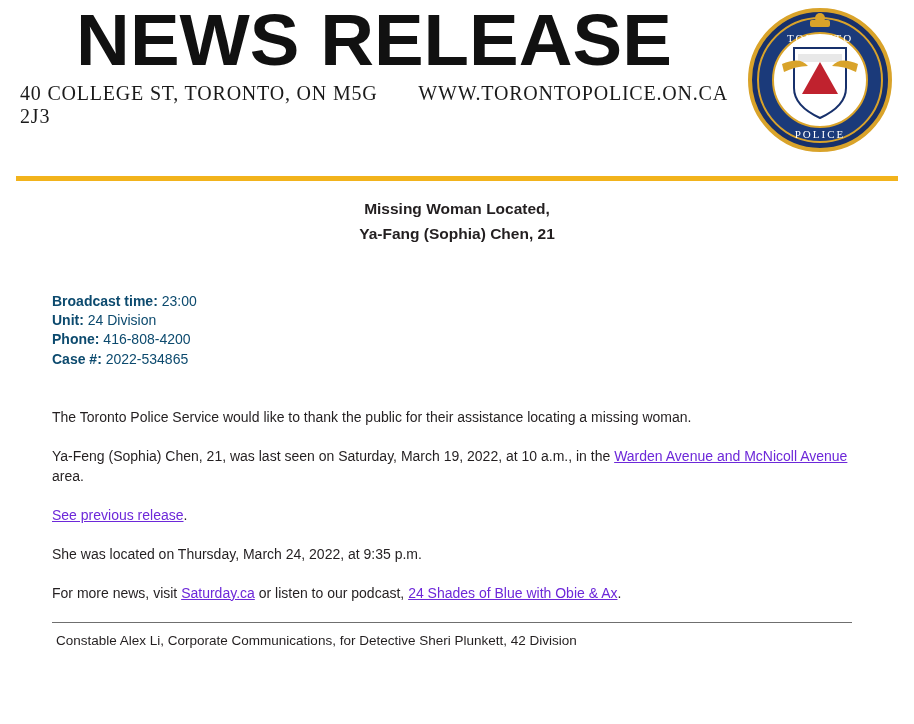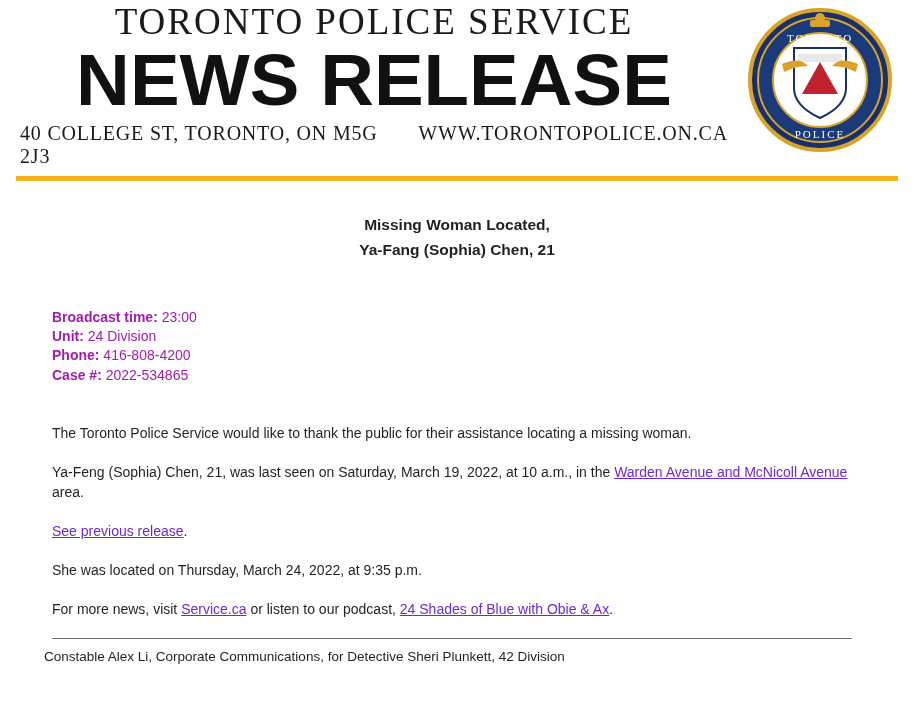--- a/index.html
+++ b/index.html
@@ -99,29 +99,29 @@
     top: 196px;
     width: 914px;
   }
 
   .headline {
     text-align: center;
     font-size: 15.5px;
     font-weight: bold;
     line-height: 25px;
     color: #231f20;
-    margin: 16px auto;
+    margin: 0 auto;
     width: 700px;
   }
 
   .meta {
     margin: 46px 0 12px 52px;
     font-size: 14px;
     line-height: 19.2px;
-    color: #a21caf;
+    color: #0c4a6e;
   }
   .meta div { white-space: nowrap; }
   .meta b { font-weight: bold; }
 
   .paras {
     margin: 38px 0 0 52px;
     width: 800px;
     font-size: 14px;
     line-height: 20px;
     color: #231f20;
@@ -135,34 +135,33 @@
     text-decoration: underline;
   }
 
   .divider {
     margin: 12px 0 0 52px;
     width: 800px;
     border-top: 1px solid #6f6f6f;
   }
 
   .footer {
-    margin: 9px 0 0 44px;
+    margin: 9px 0 0 56px;
     font-size: 13.5px;
     line-height: 18px;
     color: #231f20;
   }
 </style>
 </head>
 <body>
 
 <div class="page">
 
   <div class="masthead">
     <div class="masthead-text">
-      <div class="line-tps">TORONTO POLICE SERVICE</div>
       <div class="line-news">NEWS RELEASE</div>
       <div class="line-addr">
         <span>40 COLLEGE ST, TORONTO, ON M5G 2J3</span>
         <span>WWW.TORONTOPOLICE.ON.CA</span>
       </div>
     </div>
 
     <div class="crest">
       <svg viewBox="0 0 148 148" width="148" height="148" aria-hidden="true">
         <circle cx="74" cy="74" r="70" fill="#17306b" stroke="#d9a32a" stroke-width="4"></circle>
@@ -223,21 +222,21 @@
         <span>Ya-Feng (Sophia) Chen, 21, was last seen on Saturday, March 19, 2022, at 10 a.m., in the </span><a class="lnk" href="#">Warden Avenue and McNicoll Avenue</a><span> area.</span>
       </p>
 
       <p>
         <a class="lnk" href="#">See previous release</a><span>.</span>
       </p>
 
       <p>She was located on Thursday, March 24, 2022, at 9:35 p.m.</p>
 
       <p>
-        <span>For more news, visit </span><a class="lnk" href="#">Service.ca</a><span> or listen to our podcast, </span><a class="lnk" href="#">24 Shades of Blue with Obie &amp; Ax</a><span>.</span>
+        <span>For more news, visit </span><a class="lnk" href="#">Saturday.ca</a><span> or listen to our podcast, </span><a class="lnk" href="#">24 Shades of Blue with Obie &amp; Ax</a><span>.</span>
       </p>
     </div>
 
     <div class="divider"></div>
 
     <div class="footer">Constable Alex Li, Corporate Communications, for Detective Sheri Plunkett, 42 Division</div>
 
   </div>
 </div>
 

